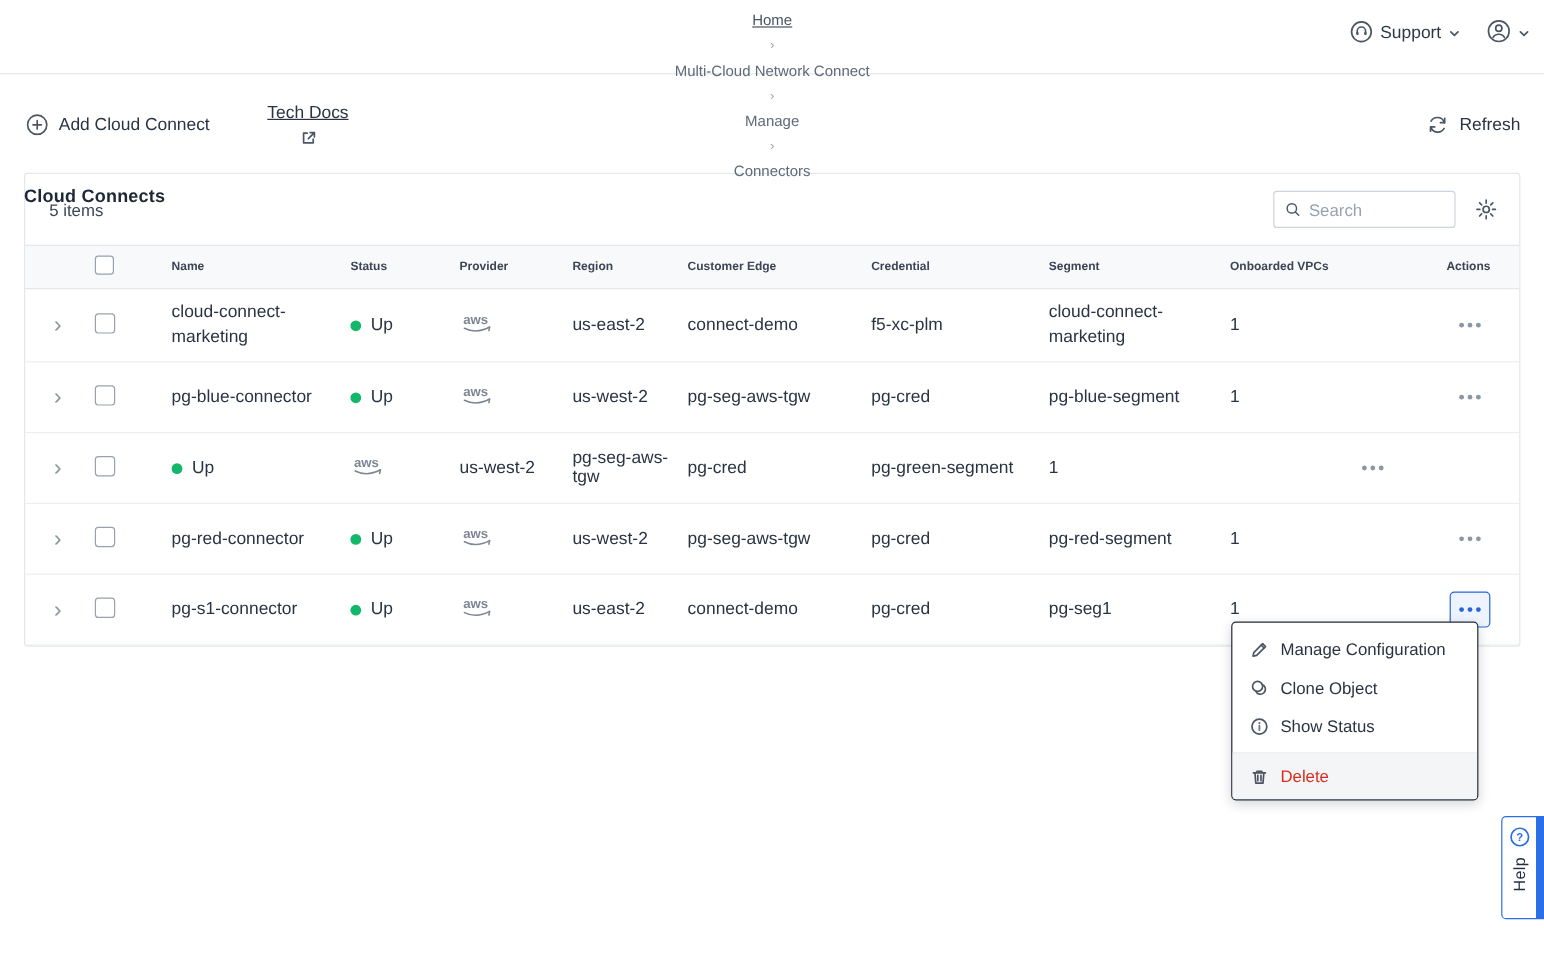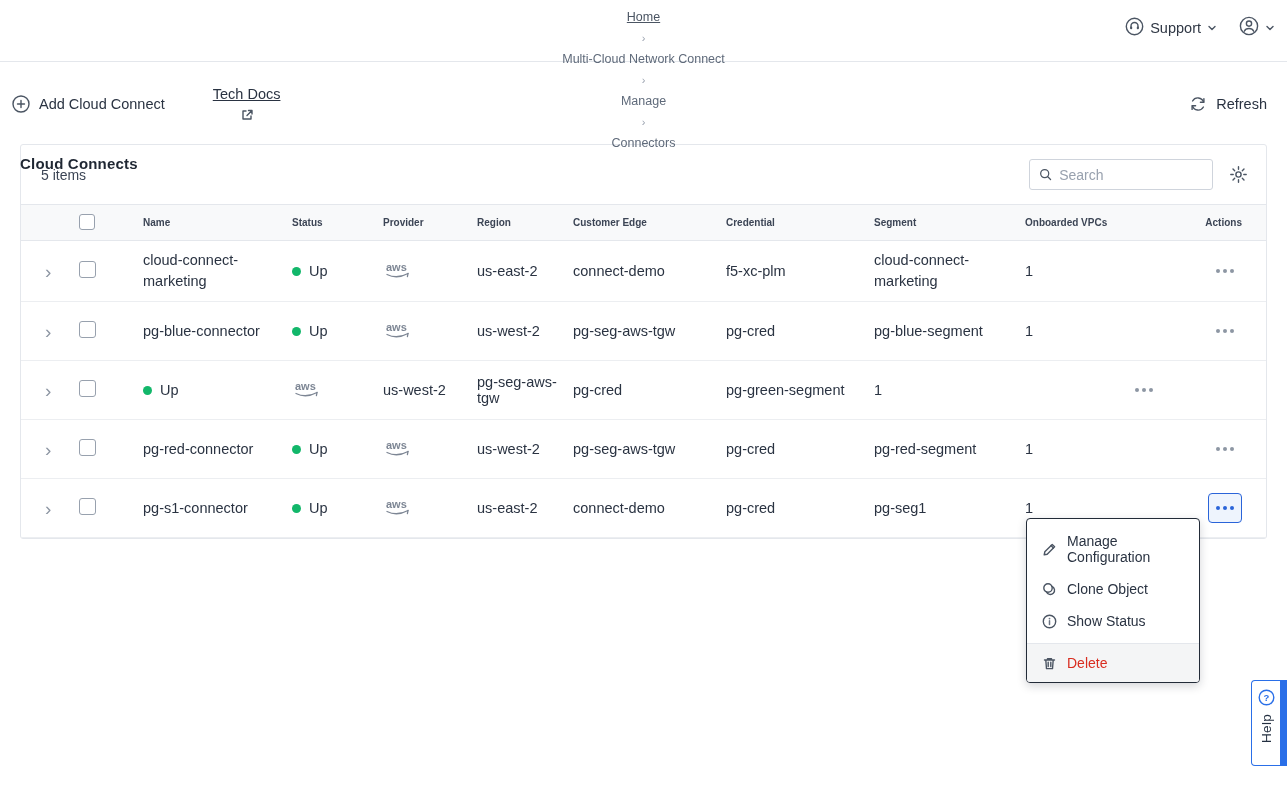--- a/index.html
+++ b/index.html
@@ -12,49 +12,49 @@
   .topbar { height:62px; border-bottom:1px solid #e4e7ec; padding:10px 20px 8px 20px; position:relative; }
   .crumbs { display:flex; align-items:center; gap:8px; font-size:12.5px; color:#5f6a7a;flex-direction:column; }
   .crumbs .crumb-link { text-decoration:underline; color:#4b5563; cursor:pointer; }
   .crumbs .sep { color:#9aa2af; font-size:11px; }
   .page-title { font-size:15px; font-weight:700; color:#1f2733; margin-top:5px; letter-spacing:.2px; }
   .topbar-right { position:absolute; right:12px; top:16px; display:flex; align-items:center; gap:22px; }
   .tb-item { display:flex; align-items:center; gap:6px; cursor:pointer; font-size:14.5px; color:#2f3744; }
   .chev-down { width:10px; height:10px; }
   svg .stroke { stroke:#4b5563; fill:none; stroke-width:1.4; stroke-linecap:round; stroke-linejoin:round; }
   
-  .toolbar { display:flex; align-items:center; padding:24px 20px 22px 12px; }
+  .toolbar { display:flex; align-items:center; padding:24px 20px 22px 22px; }
   .tool-btn { display:flex; align-items:center; gap:9px; font-size:14.5px; color:#2a3342; cursor:pointer; }
   .docs-link { margin-left:48px; display:flex; align-items:center; gap:6px; font-size:14.5px; color:#2a3342; text-decoration:underline; cursor:pointer;flex-direction:column; }
   .toolbar .spacer { flex:1; }
   
   .card { margin:0 20px; border:1px solid #e4e7ec; border-radius:3px; }
   .card-head { display:flex; align-items:center; padding:14px 18px 14px 20px; }
   .items-count { font-size:14px; color:#3c4555; }
   .card-head .spacer { flex:1; }
-  .search-box { display:flex; align-items:center; gap:7px; width:184px; height:31px; border:1px solid #cfd4dc; border-radius:3px; padding:0 9px; background:#fff; }
+  .search-box { display:flex; align-items:center; gap:7px; width:152px; height:31px; border:1px solid #cfd4dc; border-radius:3px; padding:0 9px; background:#fff; }
   .search-box input { border:none; outline:none; font-size:14px; width:100%; color:#2f3744; font-family:"Liberation Sans",sans-serif; }
   .search-box input::placeholder { color:#98a1ae; }
   .gear-btn { margin-left:16px; cursor:pointer; display:flex; align-items:center; }
   .grid { display:grid; grid-template-columns: 46px 64px 149px 91px 94px 96px 153px 148px 151px 160px 1fr; align-items:center; padding-left:12px; }
   .thead { background:#f8f9fa; border-top:1px solid #e4e7ec; border-bottom:1px solid #e4e7ec; height:37px; font-size:10px; font-weight:700; color:#3c4555; }
   .th.actions, .td.actions { text-align:right; padding-right:24px; }
   .tr { border-bottom:1px solid #eceef1; min-height:59px; font-size:14.5px; color:#2a3342; padding-top:9px; padding-bottom:9px; }
   .tr:last-child { border-bottom:1px solid #eceef1; }
   .td.name, .td.segment { line-height:1.45; overflow-wrap:break-word; padding-right:14px; }
   .expand-chev { color:#8d96a3; font-size:19px; cursor:pointer; display:inline-block; padding-left:12px; line-height:1; user-select:none; }
   .checkbox { width:17px; height:17px; border:1.6px solid #98a1ae; border-radius:3px; background:#fff; display:inline-block; cursor:pointer; }
   .status-cell { display:flex; align-items:center; gap:8px; }
   .dot { width:9px; height:9px; border-radius:50%; display:inline-block; }
   .actions-btn { display:inline-flex; align-items:center; justify-content:center; gap:3px; width:34px; height:30px; border-radius:4px; cursor:pointer; border:1px solid transparent; }
   .actions-btn .d { width:4px; height:4px; border-radius:50%; background:#8d96a3; }
   .actions-btn.active { border-color:#2a64d9; background:#eef4fd; }
   .actions-btn.active .d { background:#2a64d9; }
   
-  .menu { position:absolute; left:1026px; top:518px; width:174px; background:#fff; border:1px solid #222b38; border-radius:4px; box-shadow:0 3px 10px rgba(16,24,40,.18); z-index:20; padding-top:6px; overflow:hidden; }
+  .menu { position:absolute; left:1026px; top:518px; width:206px; background:#fff; border:1px solid #222b38; border-radius:4px; box-shadow:0 3px 10px rgba(16,24,40,.18); z-index:20; padding-top:6px; overflow:hidden; }
   .menu-item { display:flex; align-items:center; gap:10px; padding:8px 14px; font-size:14px; color:#2a3342; cursor:pointer; }
   .menu-divider { height:1px; background:#e4e7ec; margin-top:6px; }
   .menu-item.delete { color:#d92d20; background:#f4f5f6; padding:11px 14px; }
   .mi-icon { width:16px; height:16px; flex:0 0 16px; display:flex; align-items:center; justify-content:center; }
   
   .help-tab { position:absolute; right:0; bottom:42px; width:36px; height:86px; background:#fff; border:1px solid #2a6fe8; border-right:7px solid #2a6fe8; border-radius:4px 0 0 4px; display:flex; flex-direction:column; align-items:center; padding-top:8px; gap:8px; cursor:pointer; z-index:15; }
   .help-label { writing-mode:vertical-rl; transform:rotate(180deg); font-size:13.5px; color:#243041; letter-spacing:.3px; }
   .aws-wrap { display:inline-block; }
 </style>
 </head>

